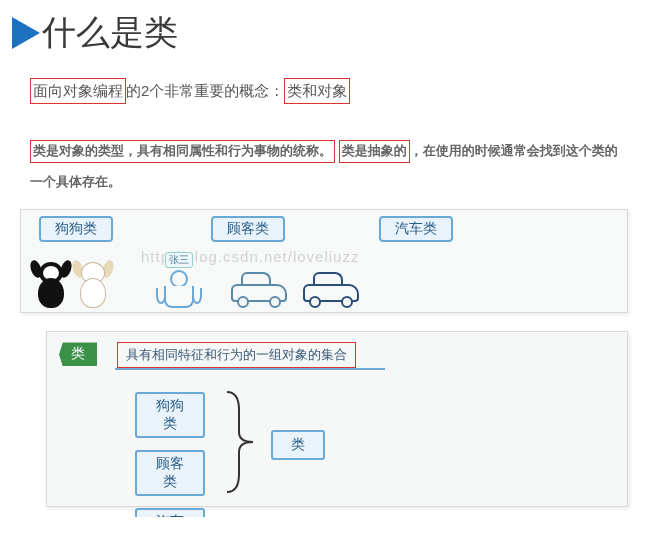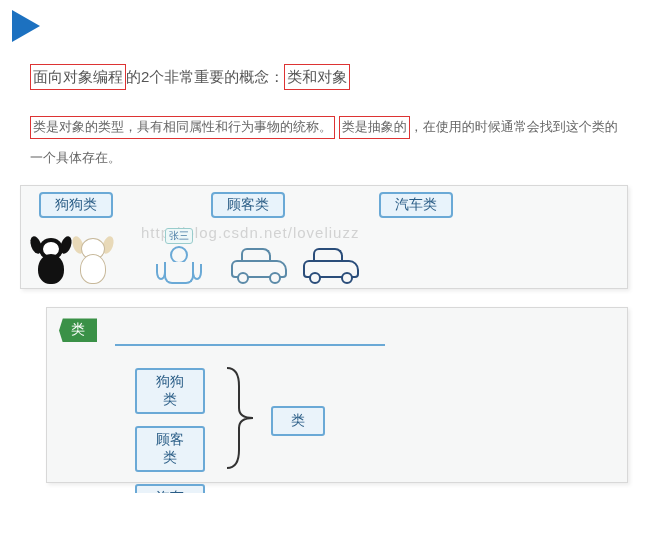--- a/index.html
+++ b/index.html
@@ -26,34 +26,35 @@
   .title {
     font-size: 34px;
     font-weight: 400;
     color: #3a3a3a;
   }
   .body-text {
     padding: 0 30px;
     font-size: 15px;
     color: #555;
     line-height: 2.2;
-    margin-bottom: 18px;
+    margin-bottom: 28px;
   }
   .hl {
     border: 1px solid #d33;
     padding: 0 2px;
     display: inline-block;
     line-height: 1.6;
   }
   .sub-text {
     padding: 0 30px;
     font-size: 13px;
     color: #666;
     line-height: 2.4;
     margin-bottom: 12px;
+    font-weight: bold;
   }
   
   .illus1 {
     margin: 0 20px 18px 20px;
     border: 1px solid #d8d8d8;
     background: #f7f8f8;
     height: 104px;
     position: relative;
     box-shadow: 2px 2px 4px rgba(0,0,0,0.08);
   }
@@ -169,20 +170,21 @@
     border:2px solid #6aa9d6; background:#eaf3fa;
     color:#2a5d86; font-size:14px;
     padding:4px 18px; border-radius:3px;
   }
 </style>
 </head>
 <body>
 
 <div class="header">
   <div class="tri"></div>
+  <div class="title">什么是类</div>
 </div>
 
 <div class="body-text">
   <span class="hl">面向对象编程</span><span>的2个非常重要的概念：</span><span class="hl">类和对象</span>
 </div>
 
 <div class="sub-text">
   <span class="hl">类是对象的类型，具有相同属性和行为事物的统称。</span>
   <span class="hl">类是抽象的</span><span>，在使用的时候通常会找到这个类的一个具体存在。</span>
 </div>
@@ -230,20 +232,21 @@
           <div class="car-body"></div>
         <div class="wheel w1"></div>
           <div class="wheel w2"></div>
       </div>
     </div>
   </div>
 </div>
 
 <div class="illus2">
   <div class="tag-class">类</div>
+  <div class="def-box">具有相同特征和行为的一组对象的集合</div>
   <div class="def-underline"></div>
 
   <div class="list-col">
     <div class="list-item">狗狗类</div>
     <div class="list-item">顾客类</div>
     <div class="list-item">汽车类</div>
   </div>
 
   <div class="brace">
     <svg viewBox="0 0 36 104">

